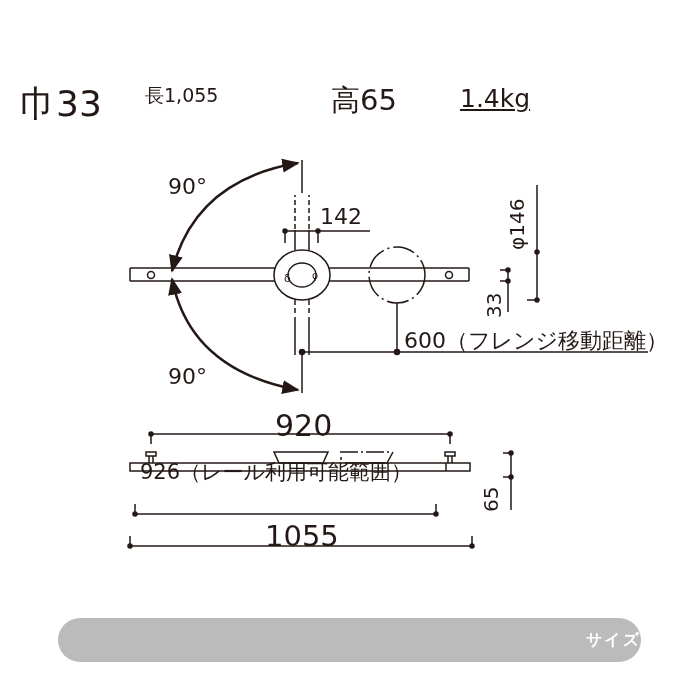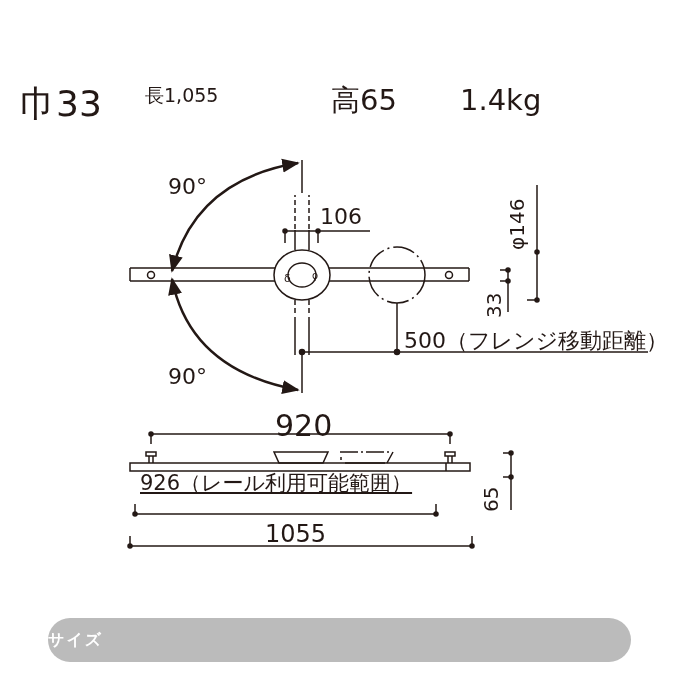--- a/index.html
+++ b/index.html
@@ -1,32 +1,32 @@
 <!DOCTYPE html>
 <html><head>
 <meta charset="utf-8">
 <style>
   html, body { margin: 0; padding: 0; background: #ffffff; }
   body { width: 700px; height: 700px; position: relative; overflow: hidden;
          font-family: "DejaVu Sans", "Liberation Sans", sans-serif; color: #231815; }
   svg.drawing { position: absolute; left: 0; top: 0; }
   .lbl { position: absolute; white-space: nowrap; line-height: 1; color: #231815; }
-  .size-bar { position: absolute; left: 48px; top: 618px; width: 583px; height: 44px; border-radius: 22px;
-              background: #bbbbbb; display: flex; align-items: center; justify-content: flex-start; }
+  .size-bar { position: absolute; left: 58px; top: 618px; width: 583px; height: 44px; border-radius: 22px;
+              background: #bbbbbb; display: flex; align-items: center; justify-content: flex-end; }
   .size-bar span { color: #ffffff; font-size: 16px; font-weight: bold; letter-spacing: 2px; }
   .vert { transform-origin: left top; transform: rotate(-90deg); }
 </style>
 </head>
 <body>
 
 <div>
   <span class="lbl" style="left:20px;top:86px;font-size:36px;">巾33</span>
   <span class="lbl" style="left:145px;top:86px;font-size:19px;">長1,055</span>
   <span class="lbl" style="left:331px;top:86px;font-size:29px;">高65</span>
-  <span class="lbl" style="left:460px;top:86px;font-size:29px;">1.4kg</span>
+  <span class="lbl" style="left:460px;top:86px;font-size:25px;text-decoration:underline;">1.4kg</span>
 </div>
 
 <svg class="drawing" width="700" height="700" viewBox="0 0 700 700">
   <defs>
     <marker id="arr" viewBox="0 0 10 10" refX="9" refY="5" markerWidth="7" markerHeight="7" orient="auto-start-reverse">
       <path d="M0,1 L10,5 L0,9 z" fill="#231815"></path>
     </marker>
   </defs>
   <g stroke="#231815" fill="none" stroke-width="1.5">
 
@@ -126,25 +126,25 @@
     <line x1="511" y1="453" x2="511" y2="510"></line>
     <line x1="503" y1="453" x2="511" y2="453"></line>
     <line x1="503" y1="477" x2="511" y2="477"></line>
     <circle cx="511" cy="453" r="2" fill="#231815"></circle>
     <circle cx="511" cy="477" r="2" fill="#231815"></circle>
   </g>
 </svg>
 
 <span class="lbl" style="left:168px;top:176px;font-size:22px;">90°</span>
 <span class="lbl" style="left:168px;top:366px;font-size:22px;">90°</span>
-<span class="lbl" style="left:320px;top:206px;font-size:22px;">106</span>
-<span class="lbl" style="left:404px;top:330px;font-size:22px;">500（フレンジ移動距離）</span>
+<span class="lbl" style="left:320px;top:206px;font-size:22px;">142</span>
+<span class="lbl" style="left:404px;top:330px;font-size:22px;">600（フレンジ移動距離）</span>
 <span class="lbl vert" style="left:507px;top:250px;font-size:20px;">φ146</span>
 <span class="lbl vert" style="left:484px;top:318px;font-size:20px;">33</span>
 
 <span class="lbl" style="left:275px;top:411px;font-size:30px;">920</span>
-<span class="lbl" style="left:140px;top:473px;font-size:21px;text-decoration:underline;">926（レール利用可能範囲）</span>
-<span class="lbl" style="left:265px;top:522px;font-size:24px;">1055</span>
+<span class="lbl" style="left:140px;top:462px;font-size:21px;">926（レール利用可能範囲）</span>
+<span class="lbl" style="left:265px;top:522px;font-size:29px;">1055</span>
 <span class="lbl vert" style="left:481px;top:512px;font-size:20px;">65</span>
 
 <div class="size-bar">
   <span>サイズ</span>
 </div>
 
 </body></html>

